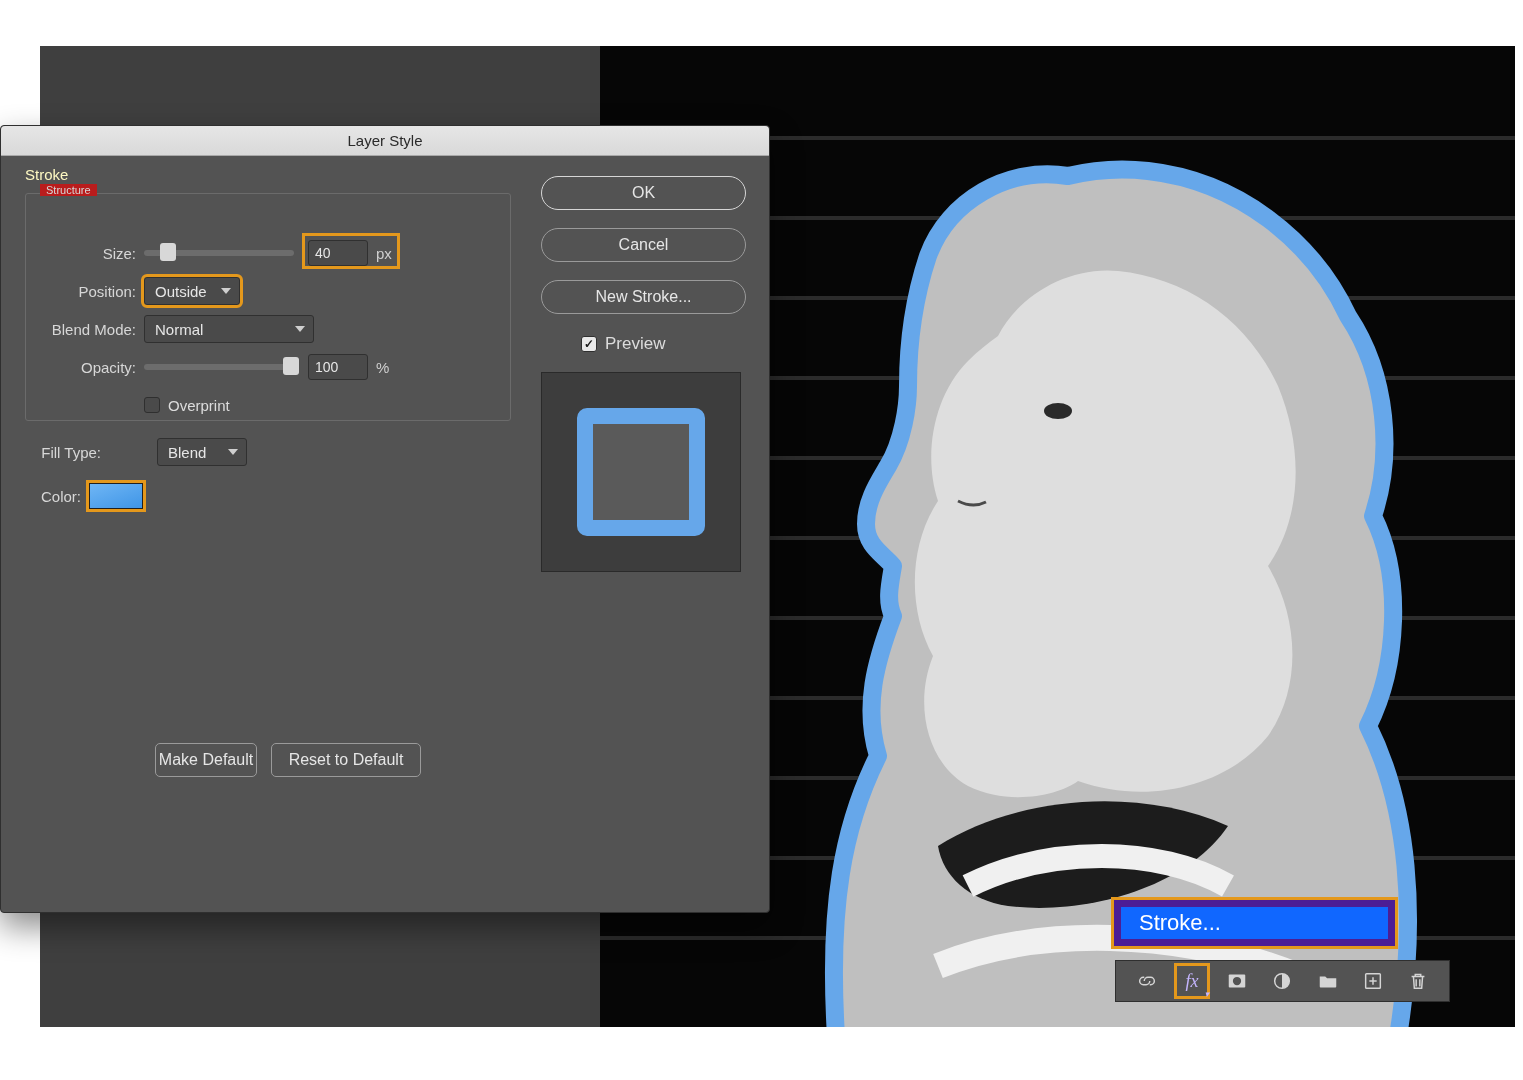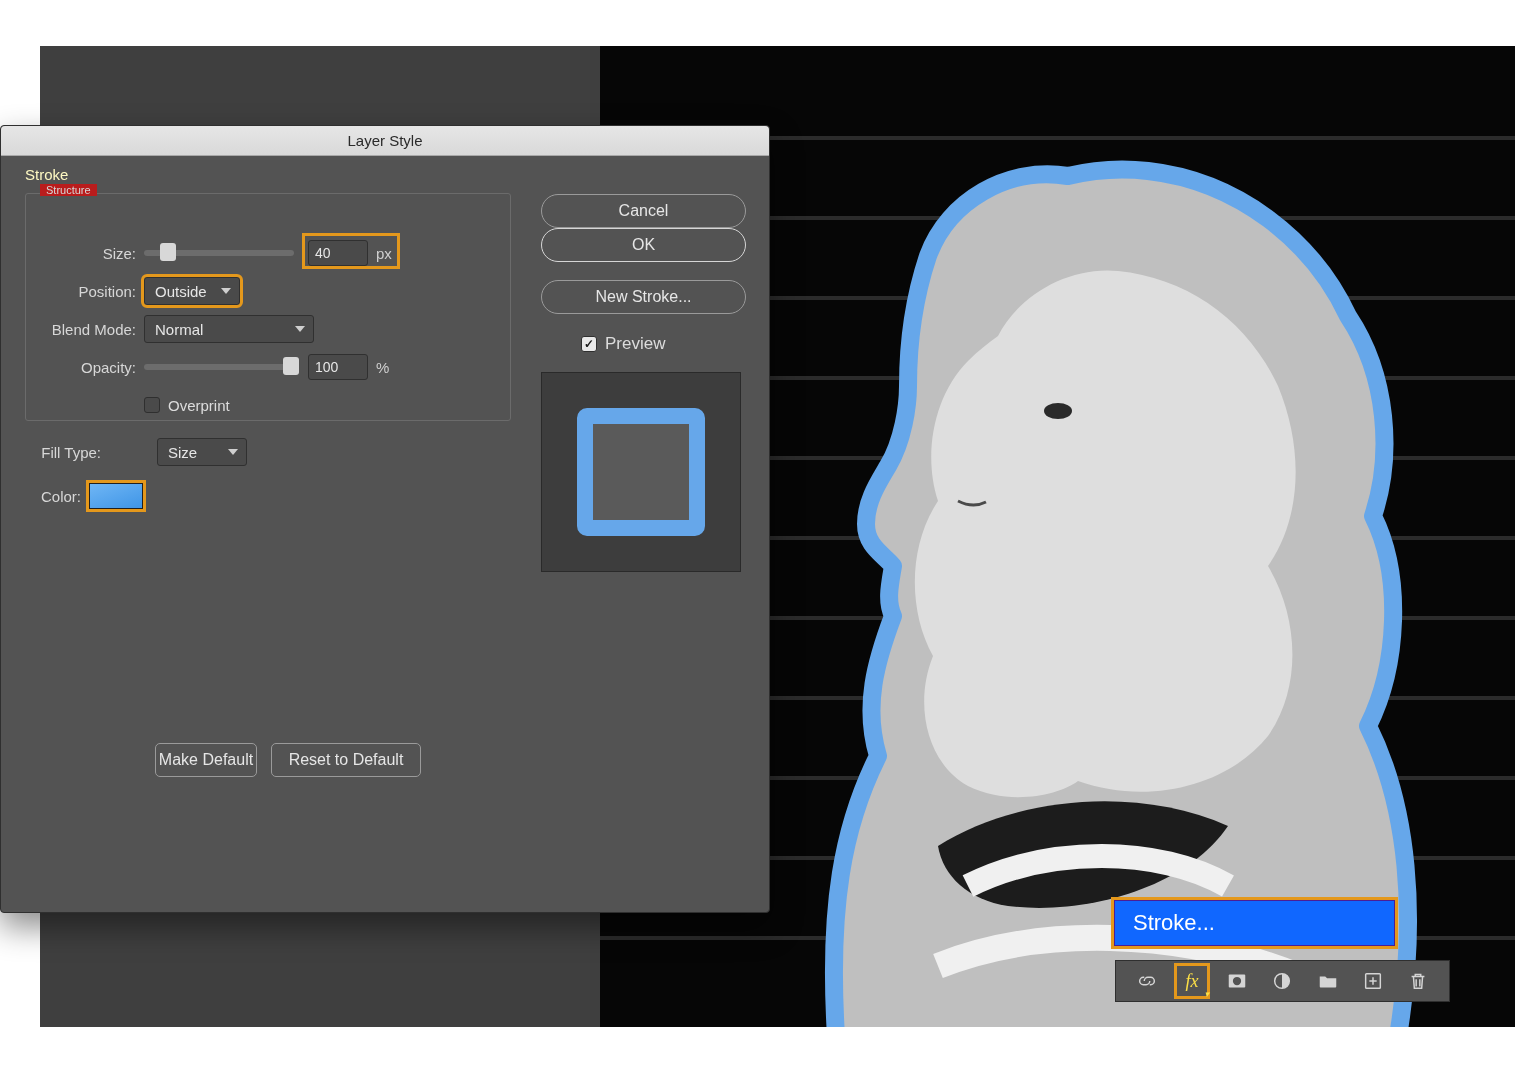--- a/index.html
+++ b/index.html
@@ -140,33 +140,33 @@
   .highlight-box { position:absolute; border:3px solid #e4981c; pointer-events:none; }
 
   
   .panel-strip {
     position:absolute; left:1115px; top:960px; width:335px; height:42px;
     background:#535353; border:1px solid #2f2f2f;
     display:flex; align-items:center; justify-content:space-around;
     padding:0 8px;
   }
   .panel-icon {
-    width:30px;height:30px; color:#fde047; display:flex;align-items:center;justify-content:center;
+    width:30px;height:30px; color:#c4b5fd; display:flex;align-items:center;justify-content:center;
     cursor:pointer;
   }
   .panel-icon svg { width:22px; height:22px; stroke:#d5d5d5; fill:none; stroke-width:1.6; }
   .panel-icon.filled svg { fill:#d5d5d5; stroke:none; }
 
   
   .stroke-popup {
     position:absolute; left:1114px; top:900px;
     width:281px; height:46px;
     background:#1067ff; color:#fff; font-size:22px;
     display:flex; align-items:center; padding-left:18px;
-    border:1px solid #4c1d95;
+    border:7px solid #4c1d95;
     cursor:pointer;
   }
 
 </style>
 </head>
 <body>
 
 <div class="doc-frame">
   <div class="right-img">
     <div class="stair" style="top:90px"></div>
@@ -267,45 +267,45 @@
 
         <div class="row" style="margin-left:104px;">
           <span class="checkbox"></span>
           <span>Overprint</span>
         </div>
       </div>
 
       <div class="row" style="margin-top:14px;gap:48px;">
         <div class="row-label" style="width:84px;">Fill Type:</div>
         <div class="dropdown" style="width:90px;">
-          <span>Size</span>
+          <span>Blend</span>
         </div>
       </div>
 
       <div class="row" style="margin-top:10px;">
         <div class="row-label" style="width:64px;">Color:</div>
         <div class="color-swatch highlight"></div>
       </div>
 
       <div style="display:flex; gap:14px; margin-top:230px; margin-left:130px;">
         <div class="btn rect" style="width:102px;text-align:center;">
           <span>Make Default</span>
         </div>
         <div class="btn rect" style="width:150px;">
           <span>Reset to Default</span>
         </div>
       </div>
     </div>
 
     <div class="right-pane">
+      <div class="btn" style="border-color:#d6d6d6;">
+        <span>OK</span>
+      </div>
       <div class="btn" style="margin-top:18px;">
         <span>Cancel</span>
-      </div>
-      <div class="btn" style="border-color:#d6d6d6;">
-        <span>OK</span>
       </div>
       <div class="btn" style="margin-top:18px;">
         <span>New Stroke...</span>
       </div>
       <div style="display:flex;align-items:center;margin-top:20px;margin-left:40px;">
         <span class="checkbox checked"></span>
         <span style="font-size:17px;">Preview</span>
       </div>
       <div class="preview-box">
         <div class="square"></div>

